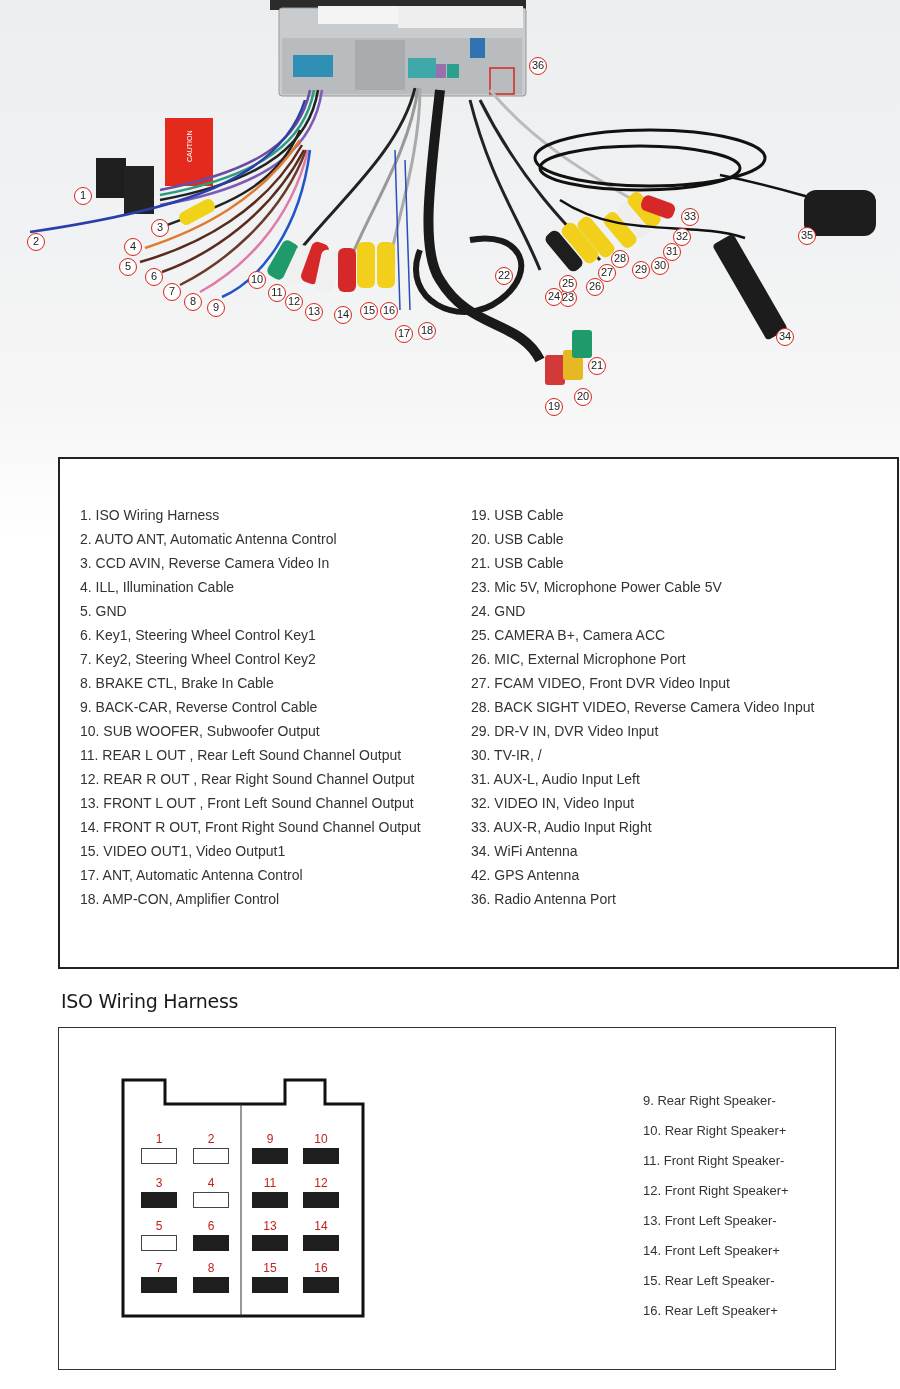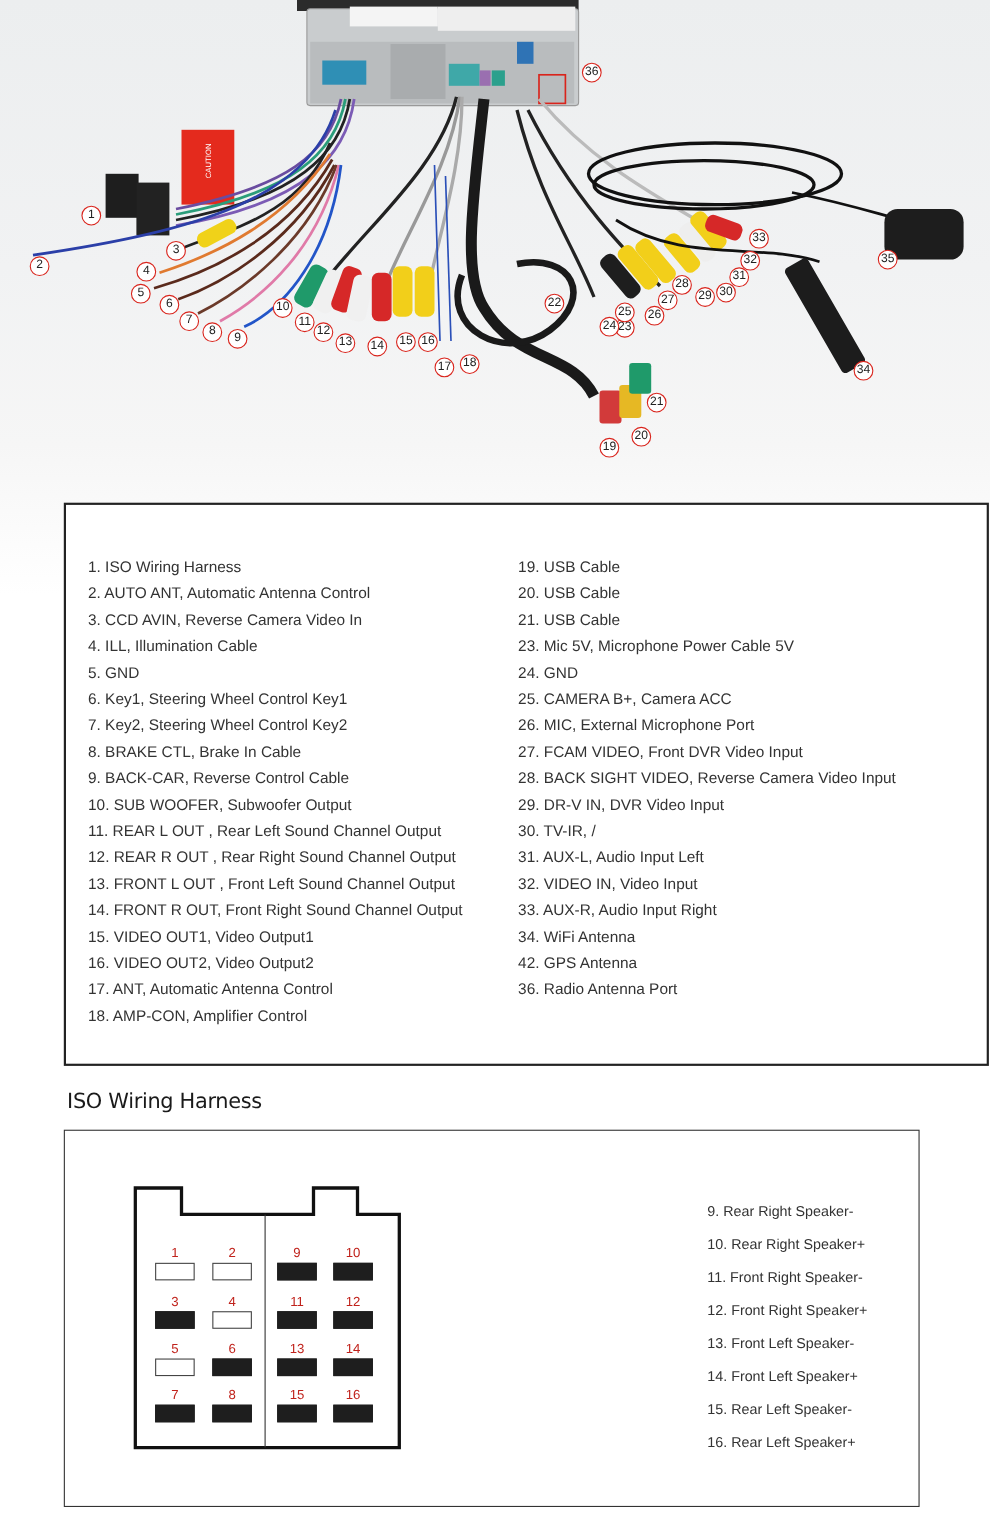--- a/index.html
+++ b/index.html
@@ -190,21 +190,20 @@
     <div class="legend-item">6. Key1, Steering Wheel Control Key1</div>
     <div class="legend-item">7. Key2, Steering Wheel Control Key2</div>
     <div class="legend-item">8. BRAKE CTL, Brake In Cable</div>
     <div class="legend-item">9. BACK-CAR, Reverse Control Cable</div>
     <div class="legend-item">10. SUB WOOFER, Subwoofer Output</div>
     <div class="legend-item">11. REAR L OUT , Rear Left Sound Channel Output</div>
     <div class="legend-item">12. REAR R OUT , Rear Right Sound Channel Output</div>
     <div class="legend-item">13. FRONT L OUT , Front Left Sound Channel Output</div>
     <div class="legend-item">14. FRONT R OUT, Front Right Sound Channel Output</div>
     <div class="legend-item">15. VIDEO OUT1, Video Output1</div>
-    <div class="legend-item">16. VIDEO OUT2, Video Output2</div>
     <div class="legend-item">17. ANT, Automatic Antenna Control</div>
     <div class="legend-item">18. AMP-CON, Amplifier Control</div>
   </div>
   <div class="legend-col right">
     <div class="legend-item">19. USB Cable</div>
     <div class="legend-item">20. USB Cable</div>
     <div class="legend-item">21. USB Cable</div>
     <div class="legend-item">23. Mic 5V, Microphone Power Cable 5V</div>
     <div class="legend-item">24. GND</div>
     <div class="legend-item">25. CAMERA B+, Camera ACC</div>

